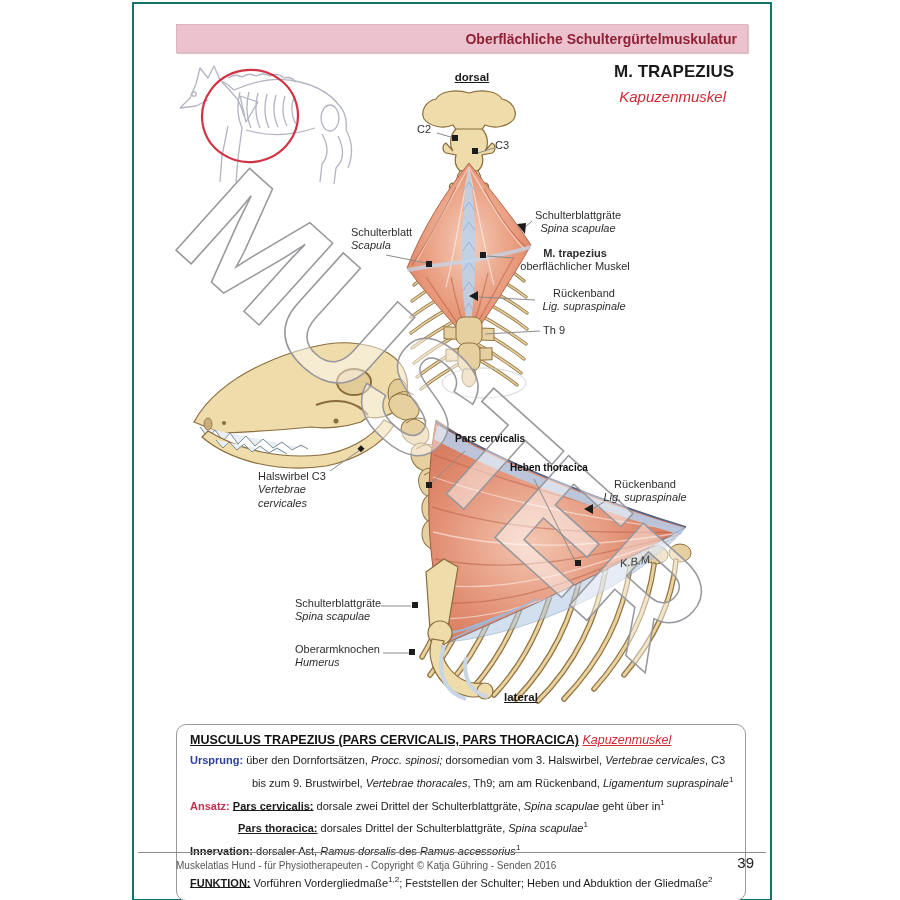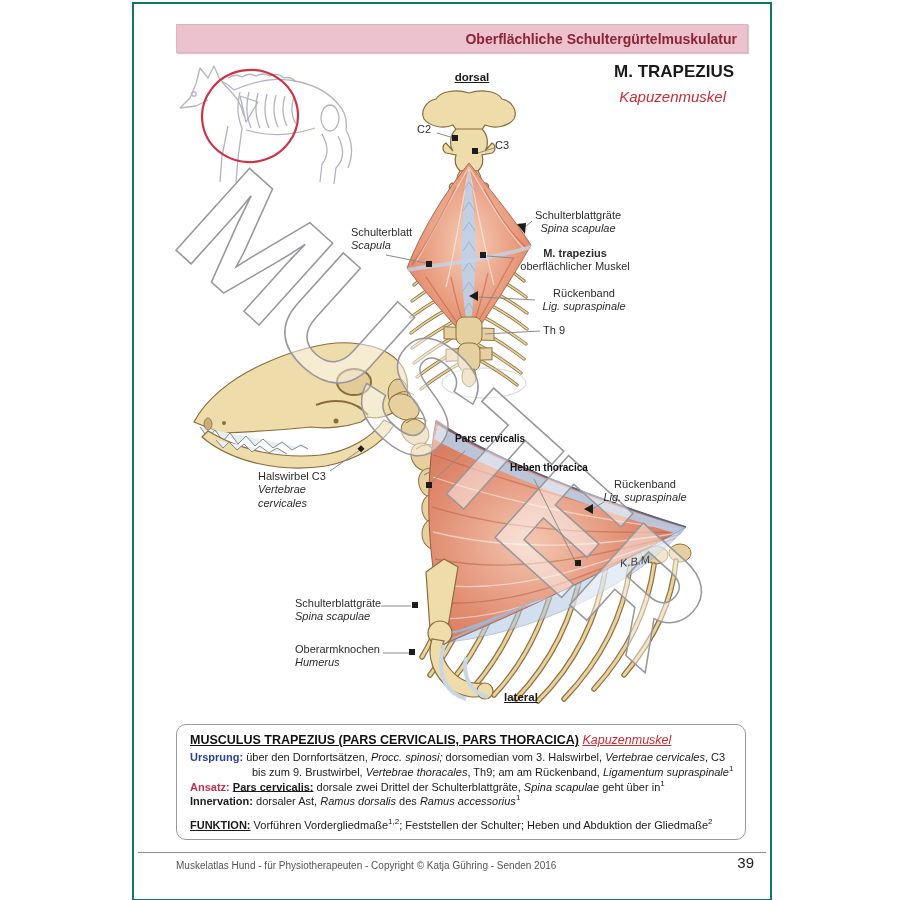--- a/index.html
+++ b/index.html
@@ -31,21 +31,21 @@
   .dribs-outer{stroke:#8f7340;stroke-width:3.2;fill:none;stroke-linecap:round;}
   .dribs-inner{stroke:#e9d2a0;stroke-width:1.6;fill:none;stroke-linecap:round;}
   .bone{fill:#efdcab;stroke:#8a6d3c;stroke-width:1.2;}
   .bone2{fill:#e7d0a0;stroke:#8f7340;stroke-width:1;}
   .fibw{stroke:rgba(255,255,255,.5);stroke-width:1.3;fill:none;}
   .fibd{stroke:rgba(176,82,58,.45);stroke-width:1.3;fill:none;}
   .dogline{stroke:#b2b4c2;stroke-width:1.3;fill:none;stroke-linejoin:round;}
   .infobox{position:absolute;left:42px;top:720px;width:570px;background:#fff;
            border:1.5px solid #9a9a9a;border-radius:10px;padding:7px 10px 8px 13px;
            box-sizing:border-box;z-index:20;}
-  .entry{font-size:11px;line-height:12px;color:#1b1b1b;}
+  .entry{font-size:11px;line-height:19px;color:#1b1b1b;}
   .entry sup{font-size:8px;}
   .ib-title{font-size:12.5px;line-height:17px;margin-bottom:2px;color:#111;}
   .hang{padding-left:62px;text-indent:-62px;}
   .ind{padding-left:48px;}
   .gap{height:9px;}
   .foot-rule{position:absolute;left:4px;top:848px;width:628px;border-top:1.5px solid #8d8d8d;z-index:20;}
   .foot-credit{position:absolute;left:42px;top:856px;font-size:10px;color:#555;z-index:20;}
   .foot-page{position:absolute;right:16px;top:850px;font-size:15px;color:#222;z-index:20;}
 </style>
 </head>
@@ -329,20 +329,21 @@
   <div class="lbl" style="left:161px;top:639px">
     <div>Oberarmknochen</div>
     <div class="it">Humerus</div>
   </div>
   <div class="lbl sig" style="left:486px;top:551px">K.B.M.</div>
 
   <div class="infobox">
     <div class="entry ib-title"><span style="font-weight: 700; text-decoration: underline;">MUSCULUS TRAPEZIUS (PARS CERVICALIS, PARS THORACICA)</span><span> </span><span style="font-style: italic; text-decoration: underline; color: rgb(204, 43, 51);">Kapuzenmuskel</span></div>
     <div class="entry hang"><span style="font-weight: 700; color: rgb(43, 63, 155);">Ursprung:</span><span> über den Dornfortsätzen, </span><span style="font-style: italic;">Procc. spinosi;</span><span> dorsomedian vom 3. Halswirbel, </span><span style="font-style: italic;">Vertebrae cervicales</span><span>, C3 bis zum 9. Brustwirbel, </span><span style="font-style: italic;">Vertebrae thoracales</span><span>, Th9;  am am Rückenband, </span><span style="font-style: italic;">Ligamentum supraspinale</span><sup>1</sup></div>
     <div class="entry"><span style="font-weight: 700; color: rgb(194, 46, 78);">Ansatz:</span><span> </span><span style="font-weight: 700; text-decoration: underline;">Pars cervicalis:</span><span> dorsale zwei Drittel der Schulterblattgräte, </span><span style="font-style: italic;">Spina scapulae</span><span> geht über in</span><sup>1</sup></div>
+    <div class="entry ind"><span style="font-weight: 700; text-decoration: underline;">Pars thoracica:</span><span> dorsales Drittel der Schulterblattgräte, </span><span style="font-style: italic;">Spina scapulae</span><sup>1</sup></div>
     <div class="entry"><span style="font-weight: 700;">Innervation:</span><span> dorsaler Ast, </span><span style="font-style: italic;">Ramus dorsalis</span><span> des </span><span style="font-style: italic;">Ramus accessorius</span><sup>1</sup></div>
     <div class="gap"></div>
     <div class="entry"><span style="font-weight: 700; text-decoration: underline;">FUNKTION:</span><span> Vorführen Vordergliedmaße</span><sup>1,2</sup><span>; Feststellen der Schulter; Heben und Abduktion der Gliedmaße</span><sup>2</sup></div>
   </div>
 
   <div class="foot-rule"></div>
   <div class="foot-credit">Muskelatlas Hund - für Physiotherapeuten - Copyright © Katja Gühring - Senden 2016</div>
   <div class="foot-page">39</div>
 
 </div>

